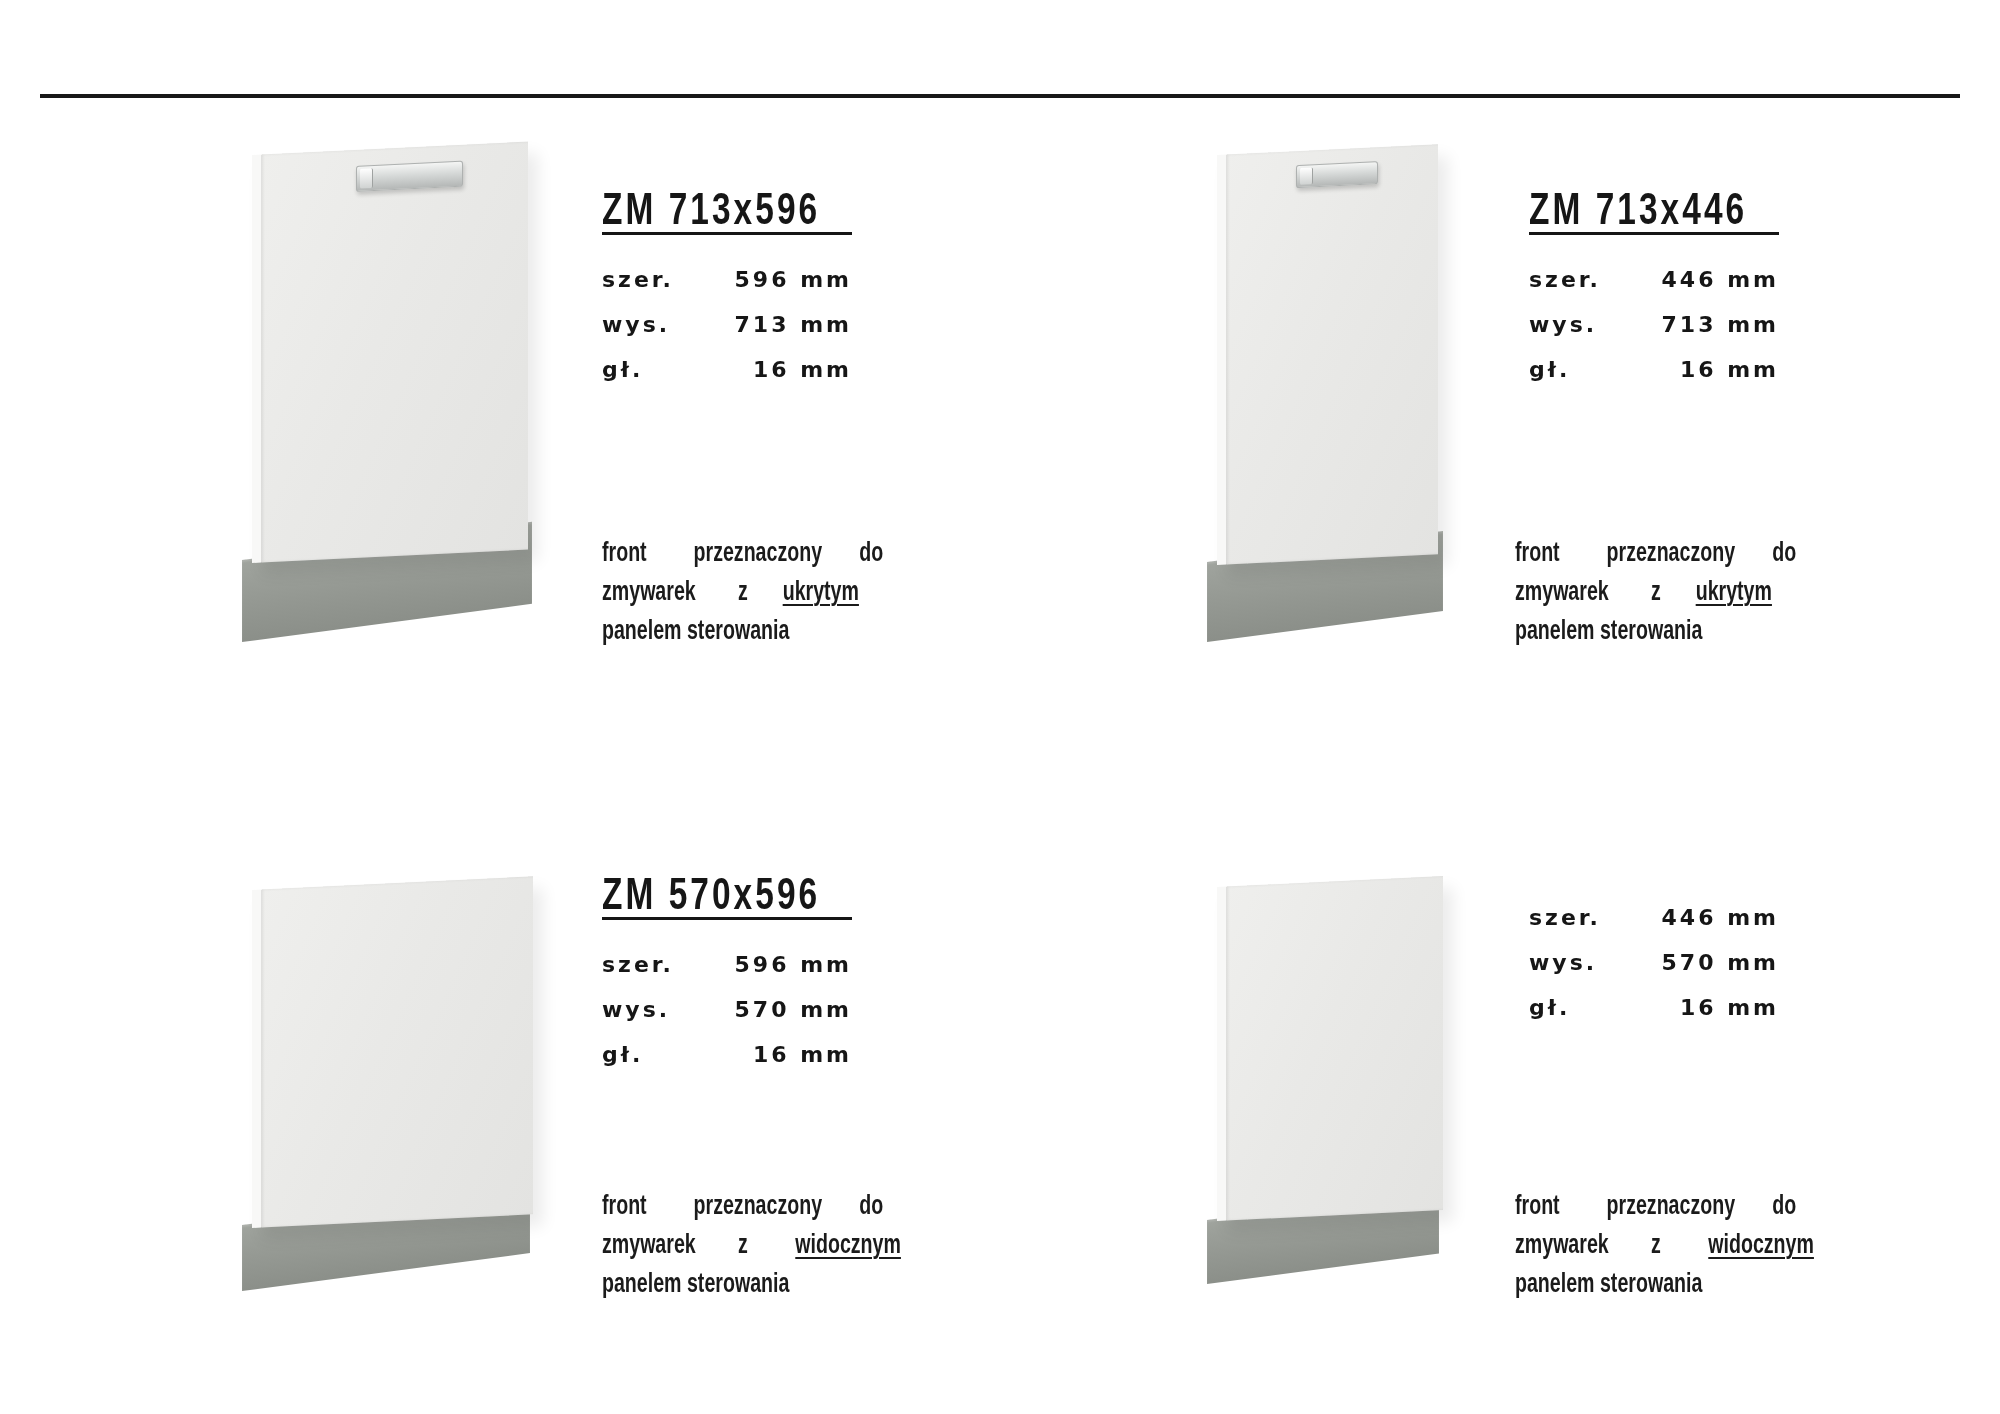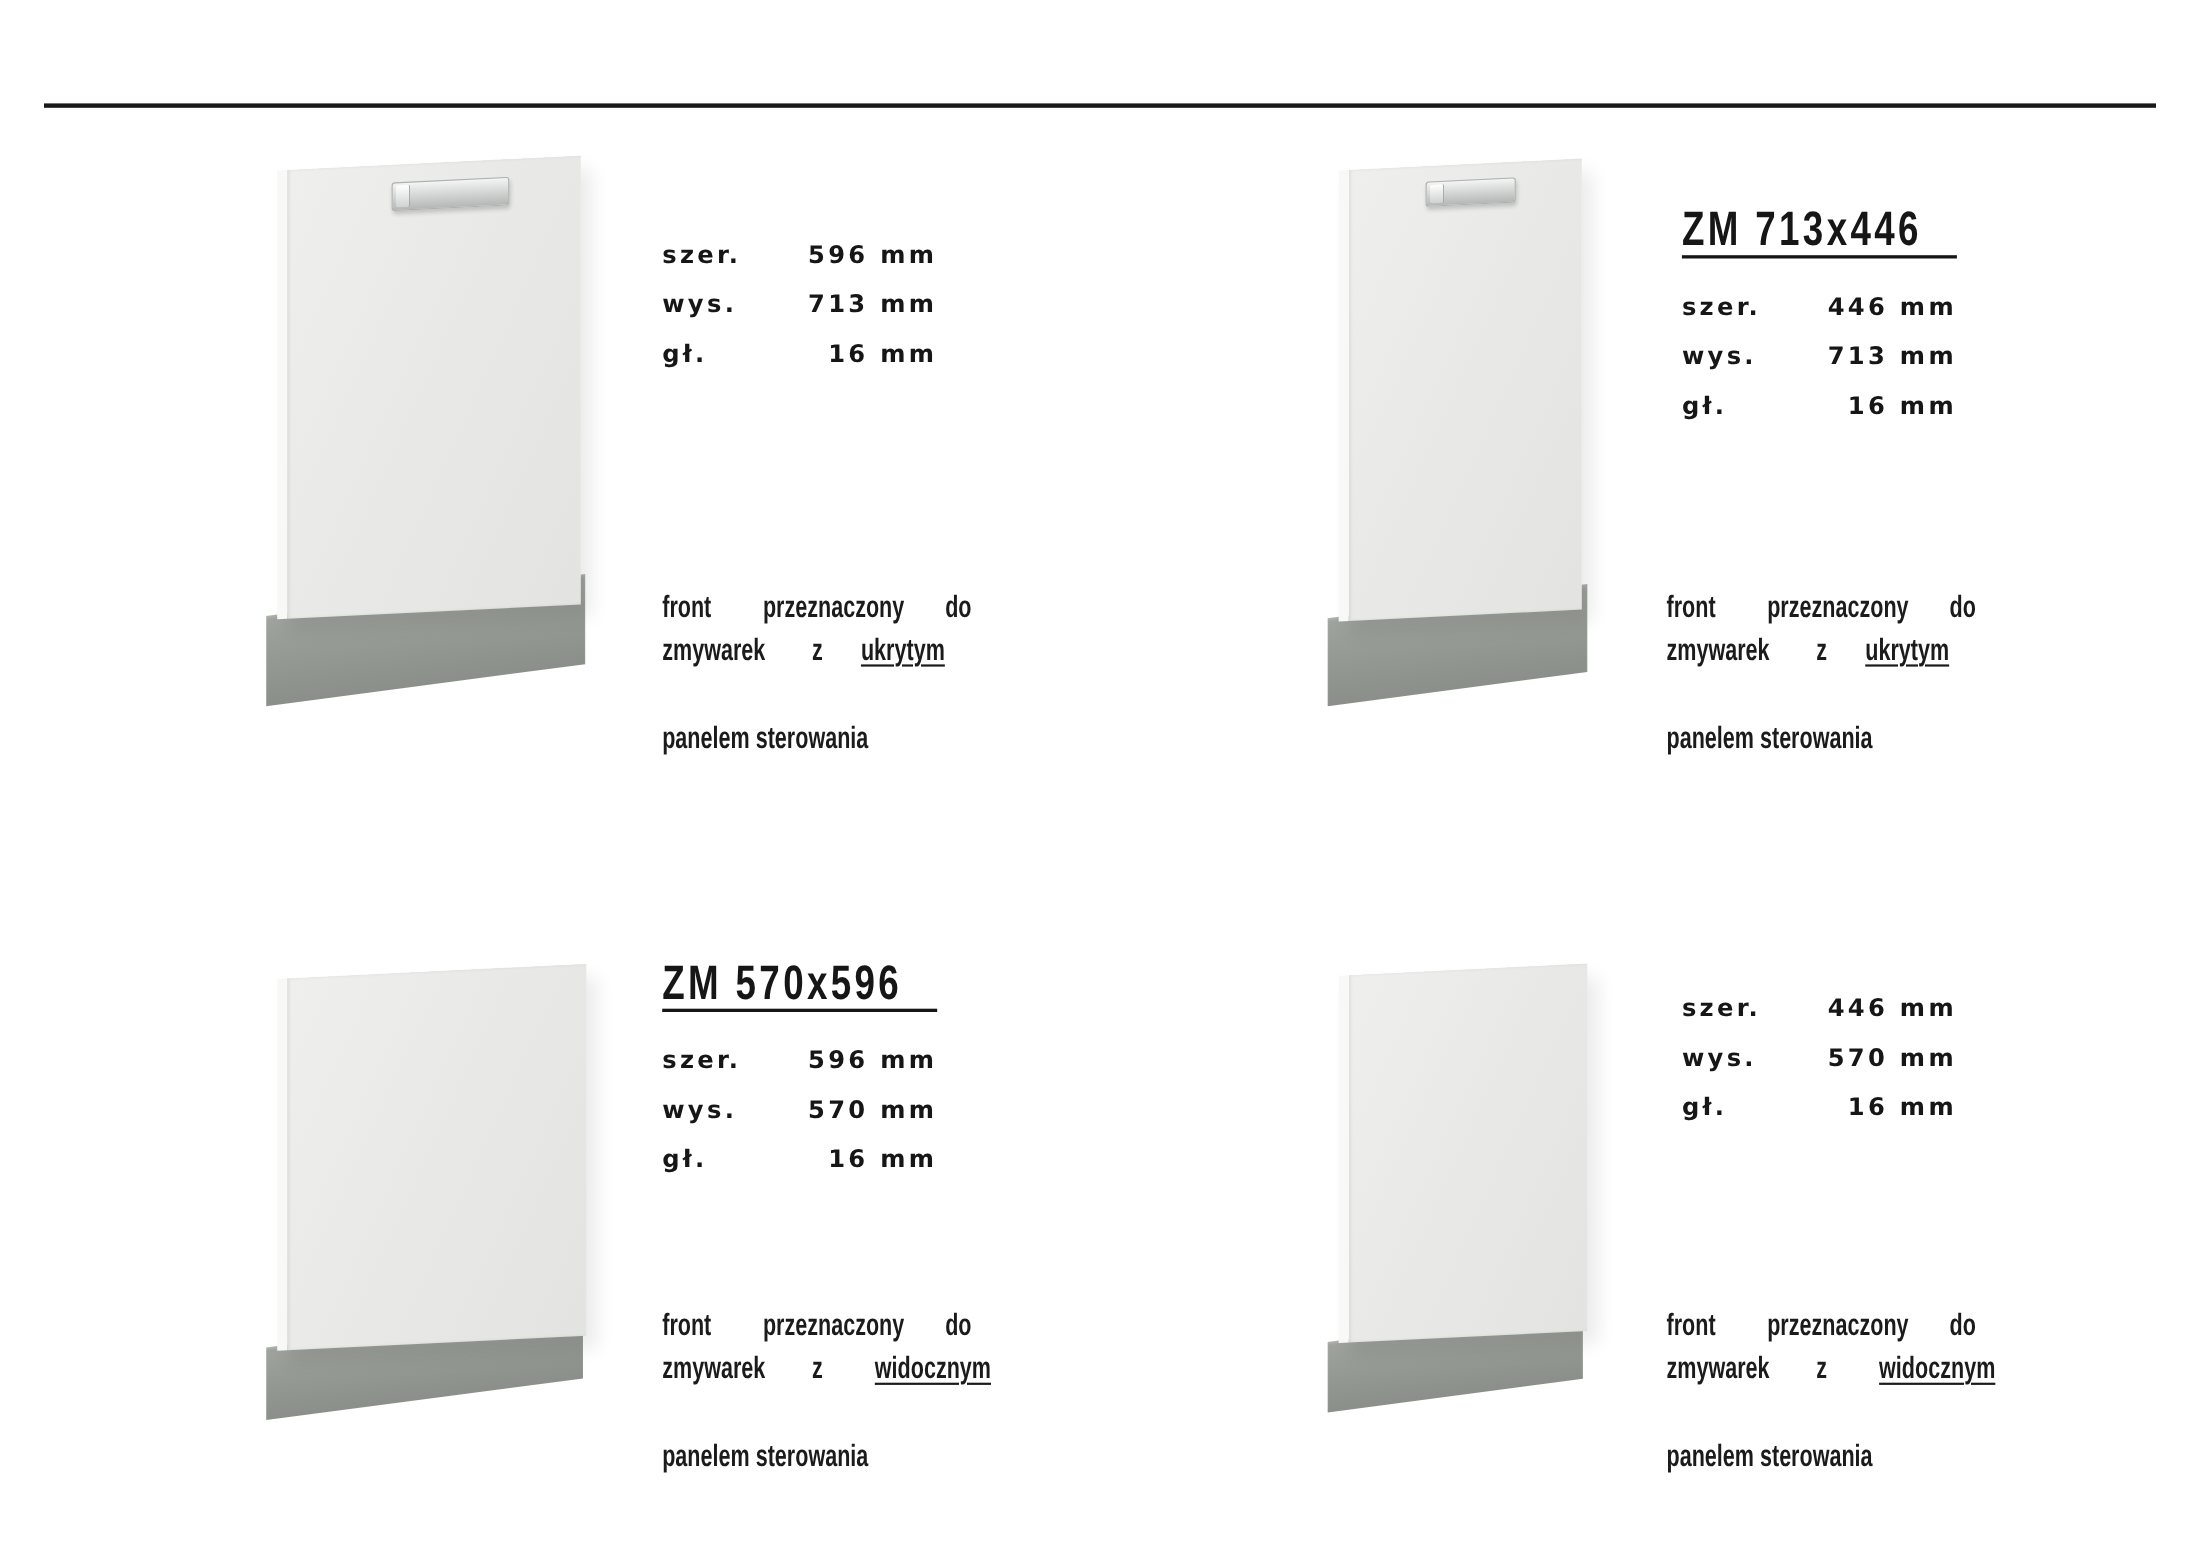--- a/index.html
+++ b/index.html
@@ -102,21 +102,21 @@
 
   .desc{
     position:absolute;width:250px;margin:0;
     font-size:28px;line-height:39px;font-weight:bold;color:#1b1b1b;
   }
   .pos-tl .desc,.pos-tr .desc{left:372px;top:407px;}
   .pos-bl .desc,.pos-br .desc{left:372px;top:330px;}
   .pos-tr .desc{left:370px;} .pos-br .desc{left:370px;}
 
   .dline{display:flex;justify-content:space-between;width:250px;}
-  .dline-last{display:block;width:250px;margin-top:41px;}
+  .dline-last{display:block;width:250px;}
   .w{display:inline-block;white-space:nowrap;transform:scaleX(0.70);}
   .o-l{transform-origin:left center;}
   .o-c{transform-origin:center center;}
   .o-r{transform-origin:right center;}
   .u{text-decoration:underline;text-decoration-thickness:2px;text-underline-offset:4px;}
 </style>
 </head>
 <body>
 
 <div class="page">
@@ -124,20 +124,21 @@
   <div class="header-rule"></div>
 
   <section class="card pos-tl">
     <div class="product-img">
       <div class="plinth"></div>
       <div class="door">
         <div class="handle"></div>
       </div>
     </div>
     <div class="info">
+      <h2 class="code"><span class="squeeze">ZM 713x596</span></h2>
       <div class="specs">
         <div class="spec-row">
           <span class="spec-label">szer.</span>
           <span class="spec-value">596 mm</span>
         </div>
         <div class="spec-row">
           <span class="spec-label">wys.</span>
           <span class="spec-value">713 mm</span>
         </div>
         <div class="spec-row">

